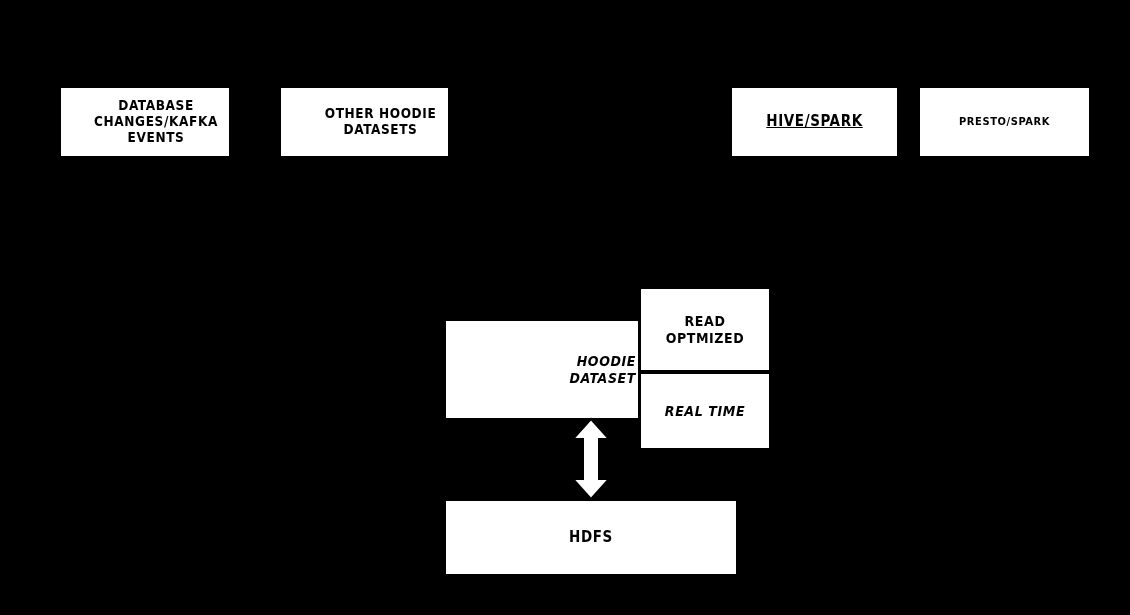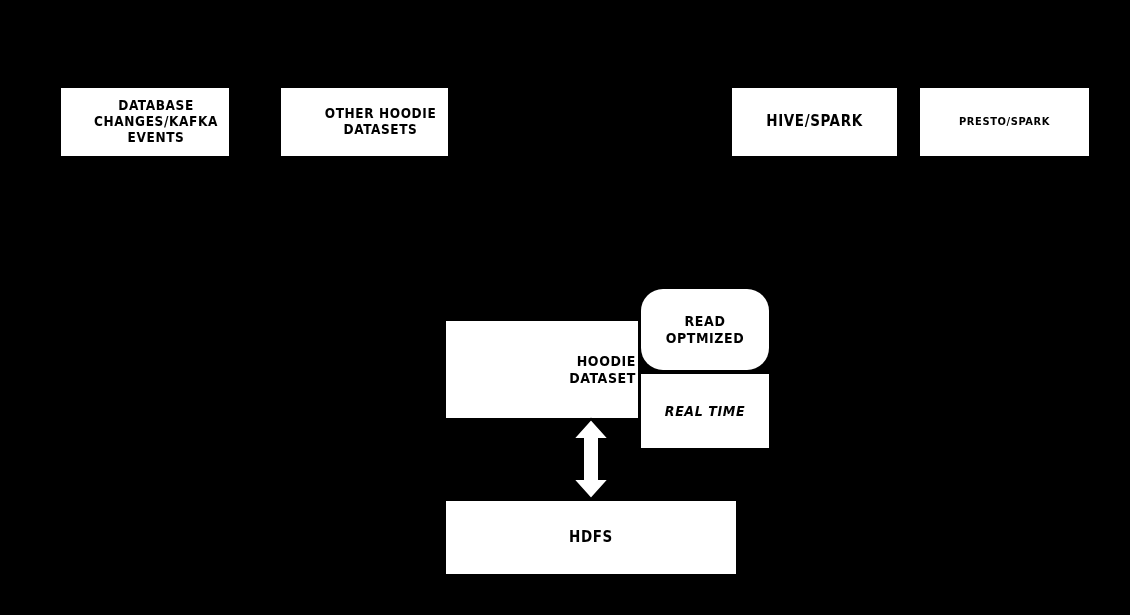--- a/index.html
+++ b/index.html
@@ -36,33 +36,33 @@
     display: block;
     white-space: pre-line;
     padding: 0 6px;
   }
 
   
   #src-db      { left: 61px;  top: 88px;  width: 168px; height: 68px; font-size: 13.5px; padding-left: 22px; }
   #src-hoodie  { left: 281px; top: 88px;  width: 167px; height: 68px; font-size: 13.5px; padding-left: 32px; }
 
   
-  #eng-hive    { left: 732px; top: 88px;  width: 165px; height: 68px; font-size: 15px; }
+  #eng-hive    { left: 732px; top: 88px;  width: 165px; height: 68px; font-size: 15px; text-decoration: underline; }
   #eng-presto  { left: 920px; top: 88px;  width: 169px; height: 68px; font-size: 11px; }
 
   
   #hoodie-dataset {
     left: 446px; top: 321px; width: 192px; height: 97px;
     justify-content: flex-end;
     font-size: 14px;
   }
-  #hoodie-dataset .label { text-align: right; padding-right: 2px; }
+  #hoodie-dataset .label { text-align: right; padding-right: 2px; font-style: italic; }
 
   
-  #view-read   { left: 641px; top: 289px; width: 128px; height: 81px; font-size: 14px; border-radius: 22px; }
+  #view-read   { left: 641px; top: 289px; width: 128px; height: 81px; font-size: 14px; }
   #view-real   { left: 641px; top: 374px; width: 128px; height: 74px; font-size: 14px; font-style: italic; }
 
   
   #hdfs        { left: 446px; top: 501px; width: 290px; height: 73px; font-size: 15px; }
 
   
   #arrow-hoodie-hdfs {
     position: absolute;
     left: 569px;
     top: 417px;

